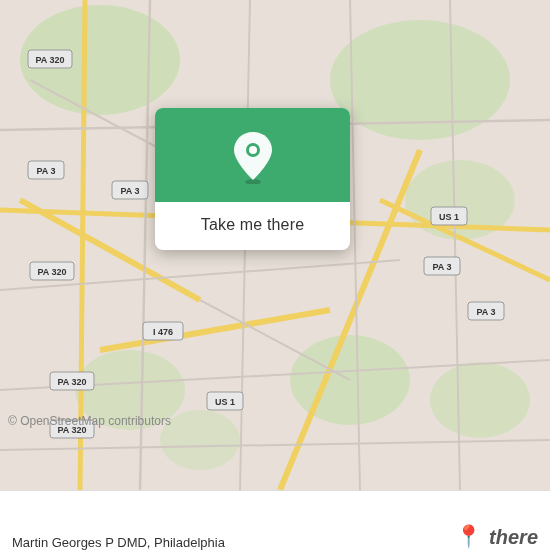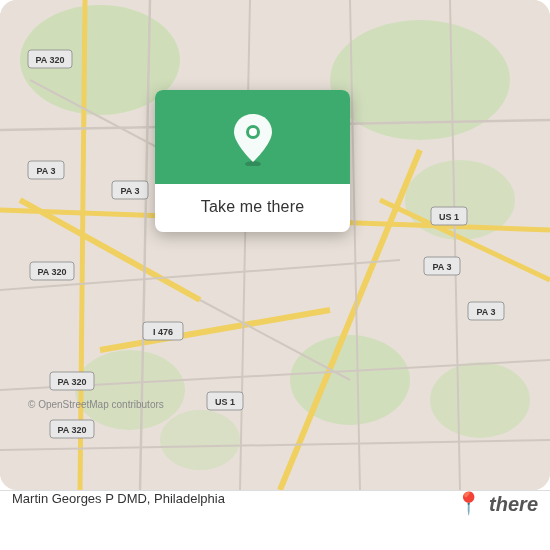--- a/index.html
+++ b/index.html
@@ -11,34 +11,33 @@
       position: relative;
     }
 
     
     #map-container {
       width: 550px;
       height: 490px;
       position: relative;
       background-color: #e8e0d8;
       overflow: hidden;
-      border-radius: 17px;
     }
 
     
     .map-svg {
       position: absolute;
       top: 0; left: 0;
       width: 100%; height: 100%;
     }
 
     
     .popup-card {
       position: absolute;
-      top: 90px;
+      top: 108px;
       left: 155px;
       width: 195px;
       background: white;
       border-radius: 8px;
       box-shadow: 0 4px 16px rgba(0,0,0,0.28);
       display: flex;
       flex-direction: column;
       align-items: center;
       overflow: hidden;
     }
@@ -61,21 +60,21 @@
       cursor: pointer;
       letter-spacing: 0.01em;
     }
 
     
     #info-bar {
       width: 550px;
       height: 60px;
       background: white;
       display: flex;
-      align-items: flex-start;
+      align-items: flex-end;
       padding: 0 12px;
       border-top: 1px solid #ddd;
     }
 
     .moovit-logo {
       margin-left: auto;
       display: flex;
       align-items: center;
       gap: 6px;
     }
@@ -91,26 +90,25 @@
       font-style: italic;
       font-weight: 600;
     }
 
     .info-text {
       font-size: 13px;
       color: #333;
     }
 
     .copyright {
-      font-size: 10px;
+      font-size: 12px;
       color: #888;
       position: absolute;
-      bottom: 80px;
+      bottom: 62px;
       left: 8px;
-      margin-left: 20px;
     }
   </style>
 </head>
 <body>
 
 <div id="map-container">
   <svg class="map-svg" viewBox="0 0 550 490" xmlns="http://www.w3.org/2000/svg">
 
     <rect width="550" height="490" fill="#e8e0d8"></rect>
 

